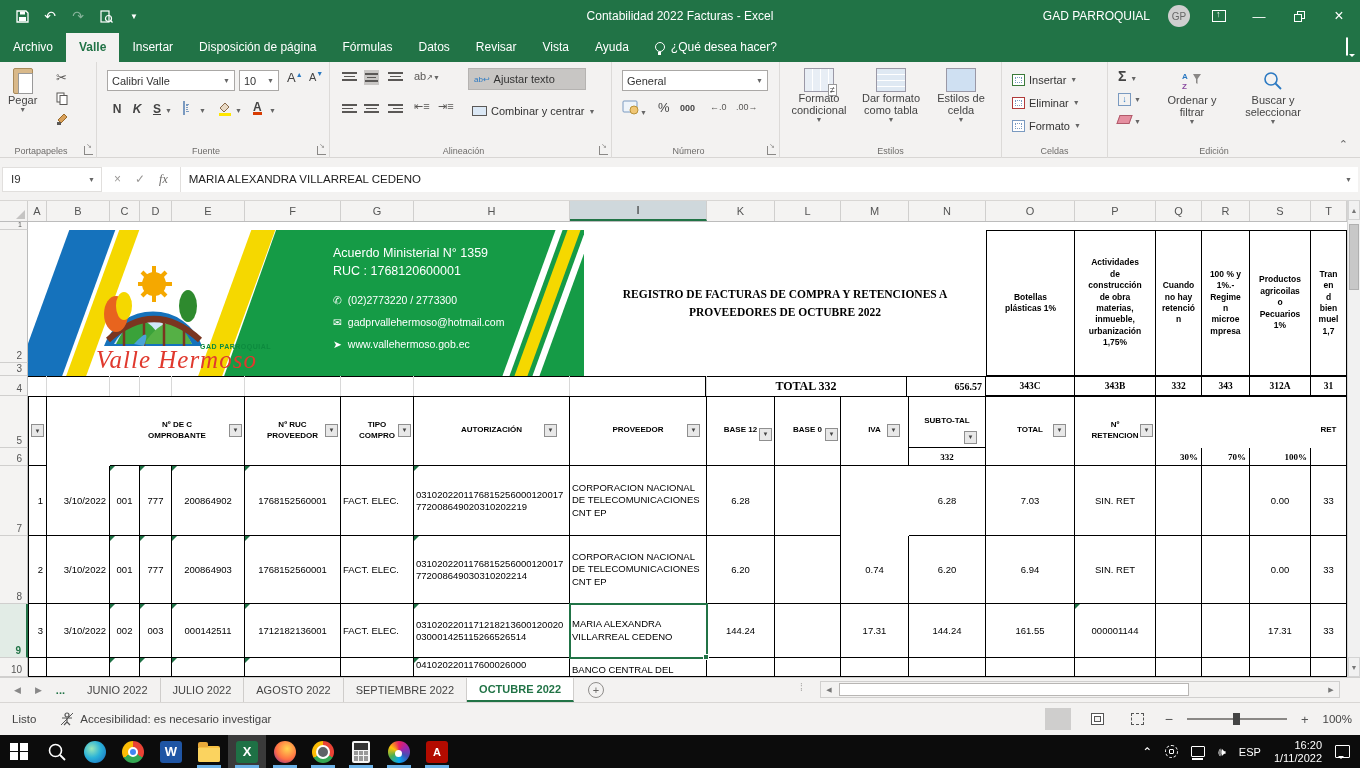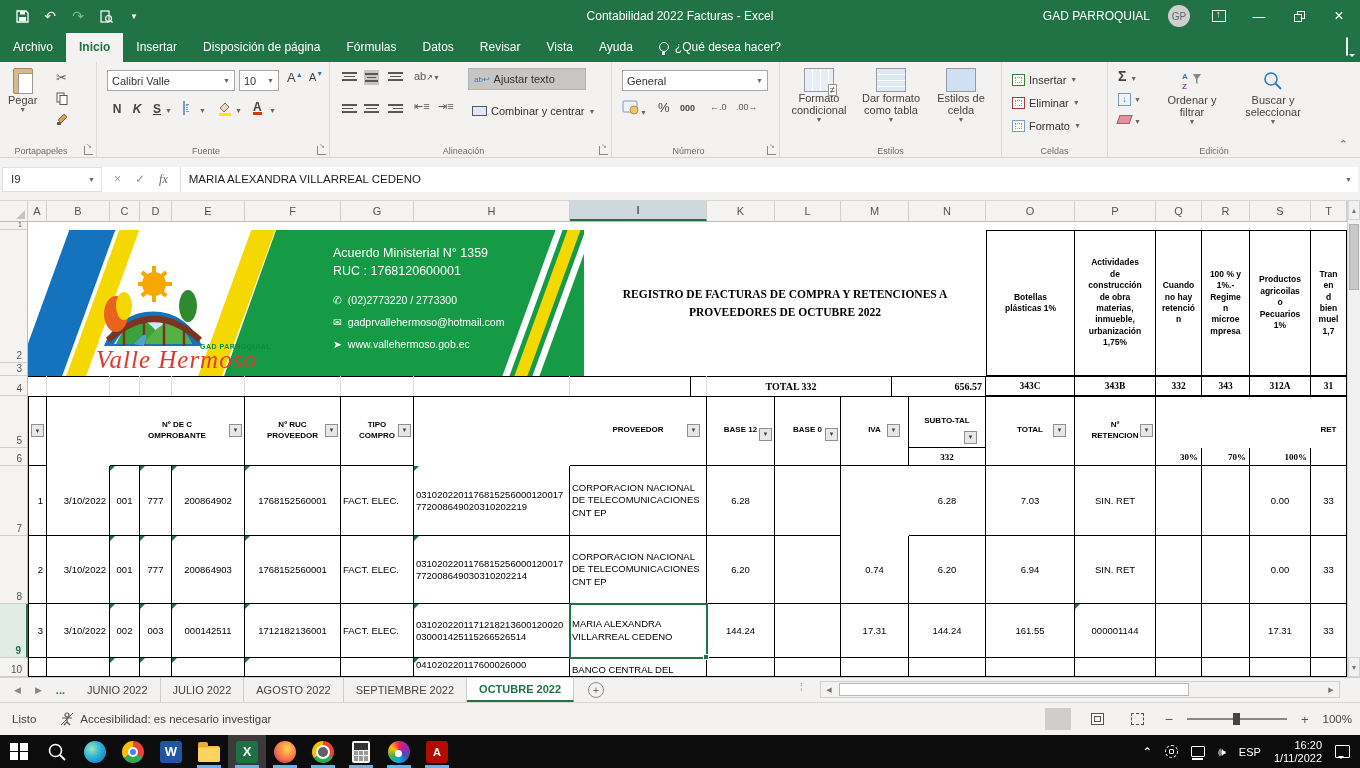--- a/index.html
+++ b/index.html
@@ -189,21 +189,21 @@
             <i></i>
             <i></i>
           </span>
         </span>
       <span class="winbtn" style="font-size:16px">×</span>
     </div>
   </div>
 
   <div class="menubar">
     <span class="mtab">Archivo</span>
-    <span class="mtab active">Inicio</span>
+    <span class="mtab active">Valle</span>
     <span class="mtab">Insertar</span>
     <span class="mtab">Disposición de página</span>
     <span class="mtab">Fórmulas</span>
     <span class="mtab">Datos</span>
     <span class="mtab">Revisar</span>
     <span class="mtab">Vista</span>
     <span class="mtab">Ayuda</span>
     <span class="tellme">
         <span class="bulb"></span>
         <span>¿Qué desea hacer?</span>
@@ -532,39 +532,43 @@
     <div class="c" style="left:28px;top:154px;width:1319px;height:20px;border-top:1px solid #000"></div>
     <div class="c gl" style="left:28px;top:154px;width:19px;height:20px"></div>
     <div class="c gl" style="left:47px;top:154px;width:63px;height:20px"></div>
     <div class="c gl" style="left:110px;top:154px;width:30px;height:20px"></div>
     <div class="c gl" style="left:140px;top:154px;width:32px;height:20px"></div>
     <div class="c gl" style="left:172px;top:154px;width:73px;height:20px"></div>
     <div class="c gl" style="left:245px;top:154px;width:96px;height:20px"></div>
     <div class="c gl" style="left:341px;top:154px;width:73px;height:20px"></div>
     <div class="c gl" style="left:414px;top:154px;width:156px;height:20px"></div>
     <div class="c gl" style="left:570px;top:154px;width:137px;height:20px"></div>
-    <div class="c ce bold" style="left:690px;top:154px;width:202px;height:20px;border-left:1px solid #000;border-right:1px solid #000;font-size:10px">TOTAL 332</div>
+    <div class="c ce bold" style="left:705px;top:154px;width:202px;height:20px;border-left:1px solid #000;border-right:1px solid #000;font-size:12px">TOTAL 332</div>
     <div class="c re bold" style="left:909px;top:154px;width:77px;height:20px;border-right:1px solid #000;font-size:10px">656.57</div>
     <div class="c ce bold bk" style="left:986px;top:154px;width:89px;height:20px;font-size:9.5px">343C</div>
     <div class="c ce bold bk" style="left:1075px;top:154px;width:81px;height:20px;font-size:9.5px">343B</div>
     <div class="c ce bold bk" style="left:1156px;top:154px;width:46px;height:20px;font-size:9.5px">332</div>
     <div class="c ce bold bk" style="left:1202px;top:154px;width:48px;height:20px;font-size:9.5px">343</div>
     <div class="c ce bold bk" style="left:1250px;top:154px;width:61px;height:20px;font-size:9.5px">312A</div>
     <div class="c ce bold bk" style="left:1311px;top:154px;width:36px;height:20px;font-size:9.5px">31</div>
 
     <div class="c" style="left:28px;top:174px;width:1319px;height:281px;border-left:1px solid #000;border-top:1px solid #000;pointer-events:none"></div>
     <div class="c bk" style="left:28px;top:174px;width:19px;height:70px">
         <span class="filter" style="left:3px;top:28px">▼</span>
       </div>
     <div class="c ce hdr8 pre bk" style="left:110px;top:174px;width:135px;height:70px"><span style="white-space:pre-line">Nº DE C
 OMPROBANTE</span><span class="filter" style="right:2px;top:28px">▼</span></div>
     <div class="c ce hdr8 pre bk" style="left:245px;top:174px;width:96px;height:70px"><span style="white-space:pre-line">Nº RUC
 PROVEEDOR</span><span class="filter" style="right:2px;top:28px">▼</span></div>
     <div class="c ce hdr8 pre bk" style="left:341px;top:174px;width:73px;height:70px"><span style="white-space:pre-line">TIPO
 COMPRO</span><span class="filter" style="right:2px;top:28px">▼</span></div>
+    <div class="c ce hdr8 bk" style="left:414px;top:174px;width:156px;height:70px">
+        <span>AUTORIZACIÓN</span>
+        <span class="filter" style="right:12px;top:28px">▼</span>
+      </div>
     <div class="c ce hdr8 bk" style="left:570px;top:174px;width:137px;height:70px">
         <span>PROVEEDOR</span>
         <span class="filter" style="right:6px;top:28px">▼</span>
       </div>
     <div class="c ce hdr8 bk" style="left:707px;top:174px;width:68px;height:70px">
         <span>BASE 12</span>
         <span class="filter" style="right:2px;top:32px">▼</span>
       </div>
     <div class="c ce hdr8 bk" style="left:775px;top:174px;width:66px;height:70px">
         <span>BASE 0</span>

